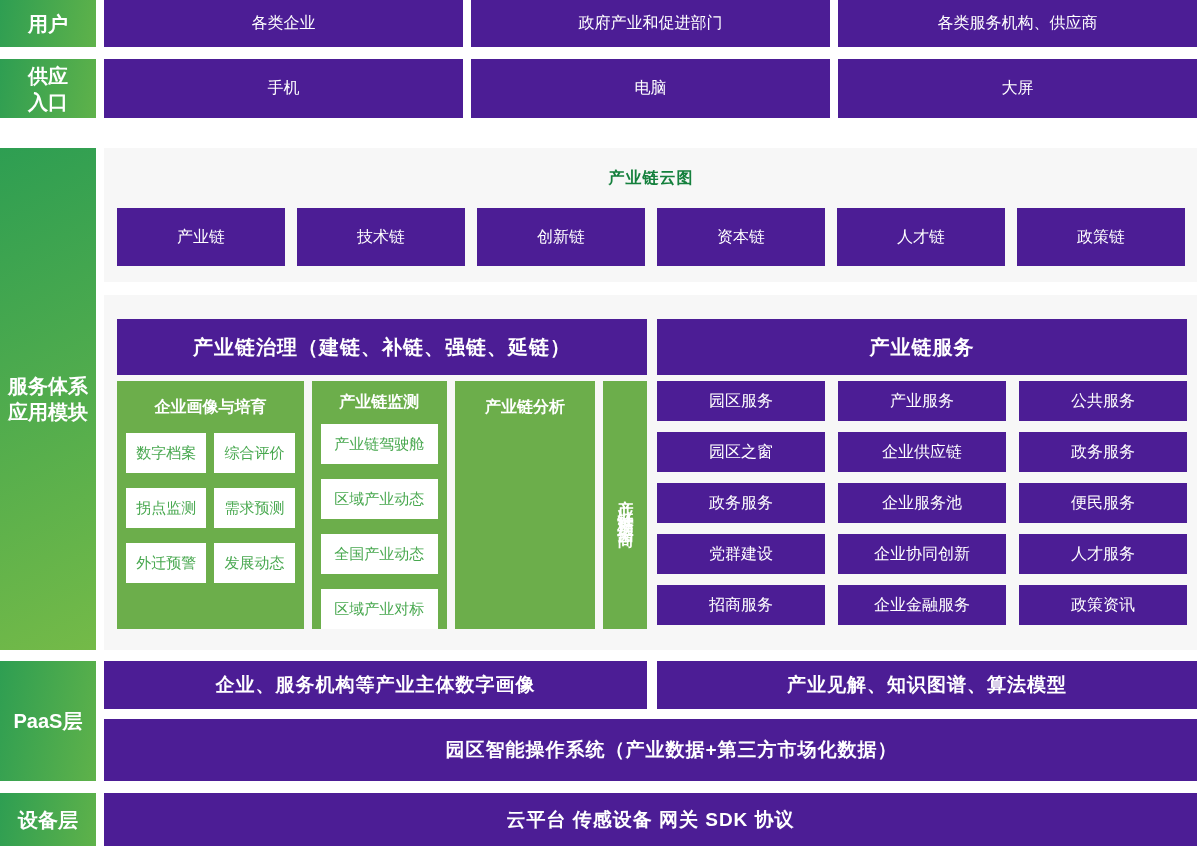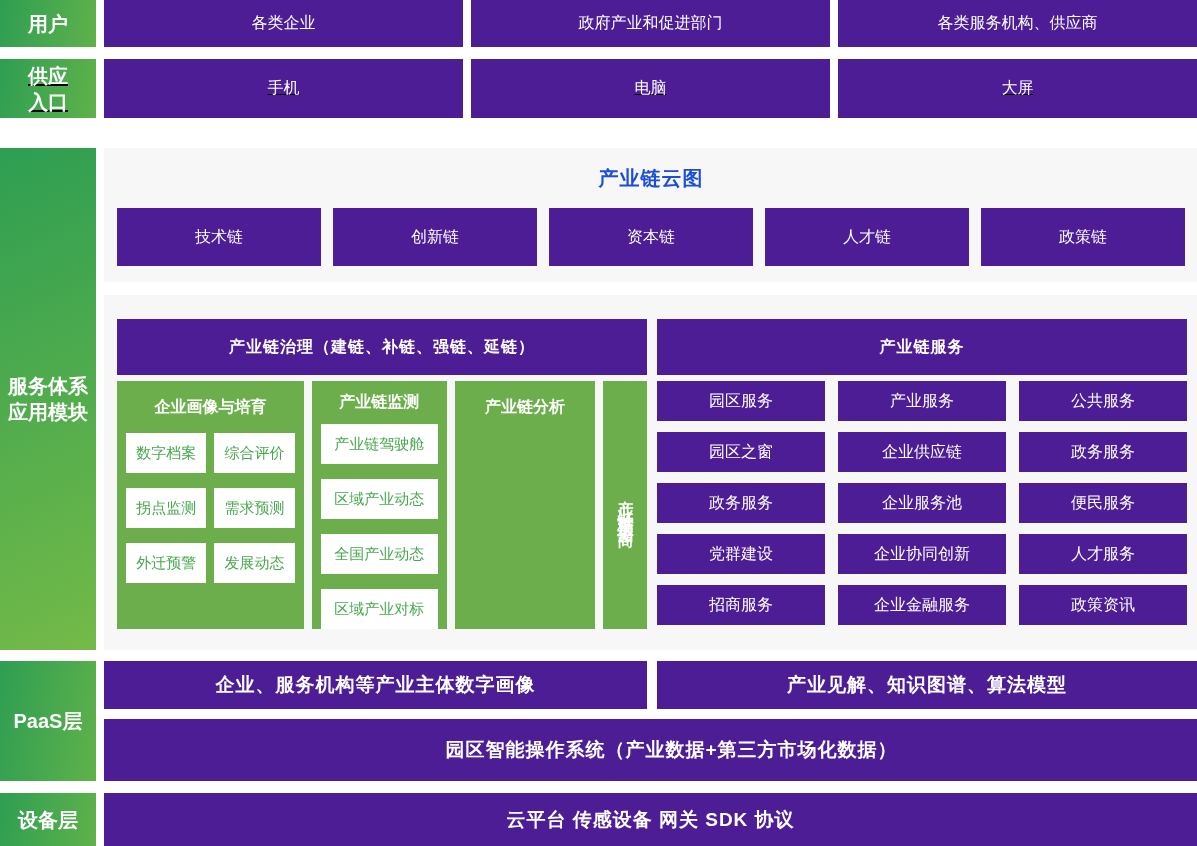--- a/index.html
+++ b/index.html
@@ -25,45 +25,45 @@
 
   
   .green-box {
     background:#4c1d95; color:#fff;
     display:flex; align-items:center; justify-content:center;
     font-size:16px; text-align:center;
   }
   .flex1 { flex:1; }
 
   .row-users { height:50px; margin-bottom:12px; }
-  .row-entries { height:62px; margin-bottom:30px;text-decoration:underline; }
+  .row-entries { height:62px; margin-bottom:30px; }
 
   .section-row { height:509px; margin-bottom:11px; }
   .section-content { flex:1; display:flex; flex-direction:column; }
 
   .cloud-container {
     height:134px; background:#f7f7f7; margin-bottom:13px;
     padding:0 12px 16px 13px;
     display:flex; flex-direction:column;
   }
   .cloud-title {
     height:60px; display:flex; align-items:center; justify-content:center;
-    color:#1d4ed8; font-size:20px; font-weight:bold; letter-spacing:1px;
+    color:#15803d; font-size:16px; font-weight:bold; letter-spacing:1px;
   }
   .chain-row { display:flex; gap:12px; height:58px; }
 
   .main-container {
     flex:1; background:#f7f7f7;
     padding:24px 10px 21px 13px;
   }
   .main-inner { display:flex; gap:10px; height:100%; }
   .col-left { width:530px; display:flex; flex-direction:column; }
   .col-right { width:530px; display:flex; flex-direction:column; }
   .section-header {
-    height:56px; font-size:16px; font-weight:bold; letter-spacing:1px;
+    height:56px; font-size:20px; font-weight:bold; letter-spacing:1px;
     margin-bottom:6px; flex:0 0 56px;
   }
   .panels { display:flex; gap:8px; height:248px;border-radius:15px; }
   .panel { background:#6cae4b; display:flex; flex-direction:column; padding:0 9px; }
   .panel-0 { width:188px; }
   .panel-1 { width:136px; }
   .panel-2 { width:141px; }
   .panel-title {
     height:52px; display:flex; align-items:center; justify-content:center;
     color:#fff; font-size:16px; font-weight:bold; text-align:center;
@@ -116,20 +116,21 @@
 
   <div class="row section-row">
     <div class="label-block tall">服务体系
 应用模块</div>
 
     <div class="section-content">
 
       <div class="cloud-container">
         <div class="cloud-title">产业链云图</div>
         <div class="chain-row">
+          <div class="green-box flex1">产业链</div>
           <div class="green-box flex1">技术链</div>
           <div class="green-box flex1">创新链</div>
           <div class="green-box flex1">资本链</div>
           <div class="green-box flex1">人才链</div>
           <div class="green-box flex1">政策链</div>
         </div>
       </div>
 
       <div class="main-container">
         <div class="main-inner">

